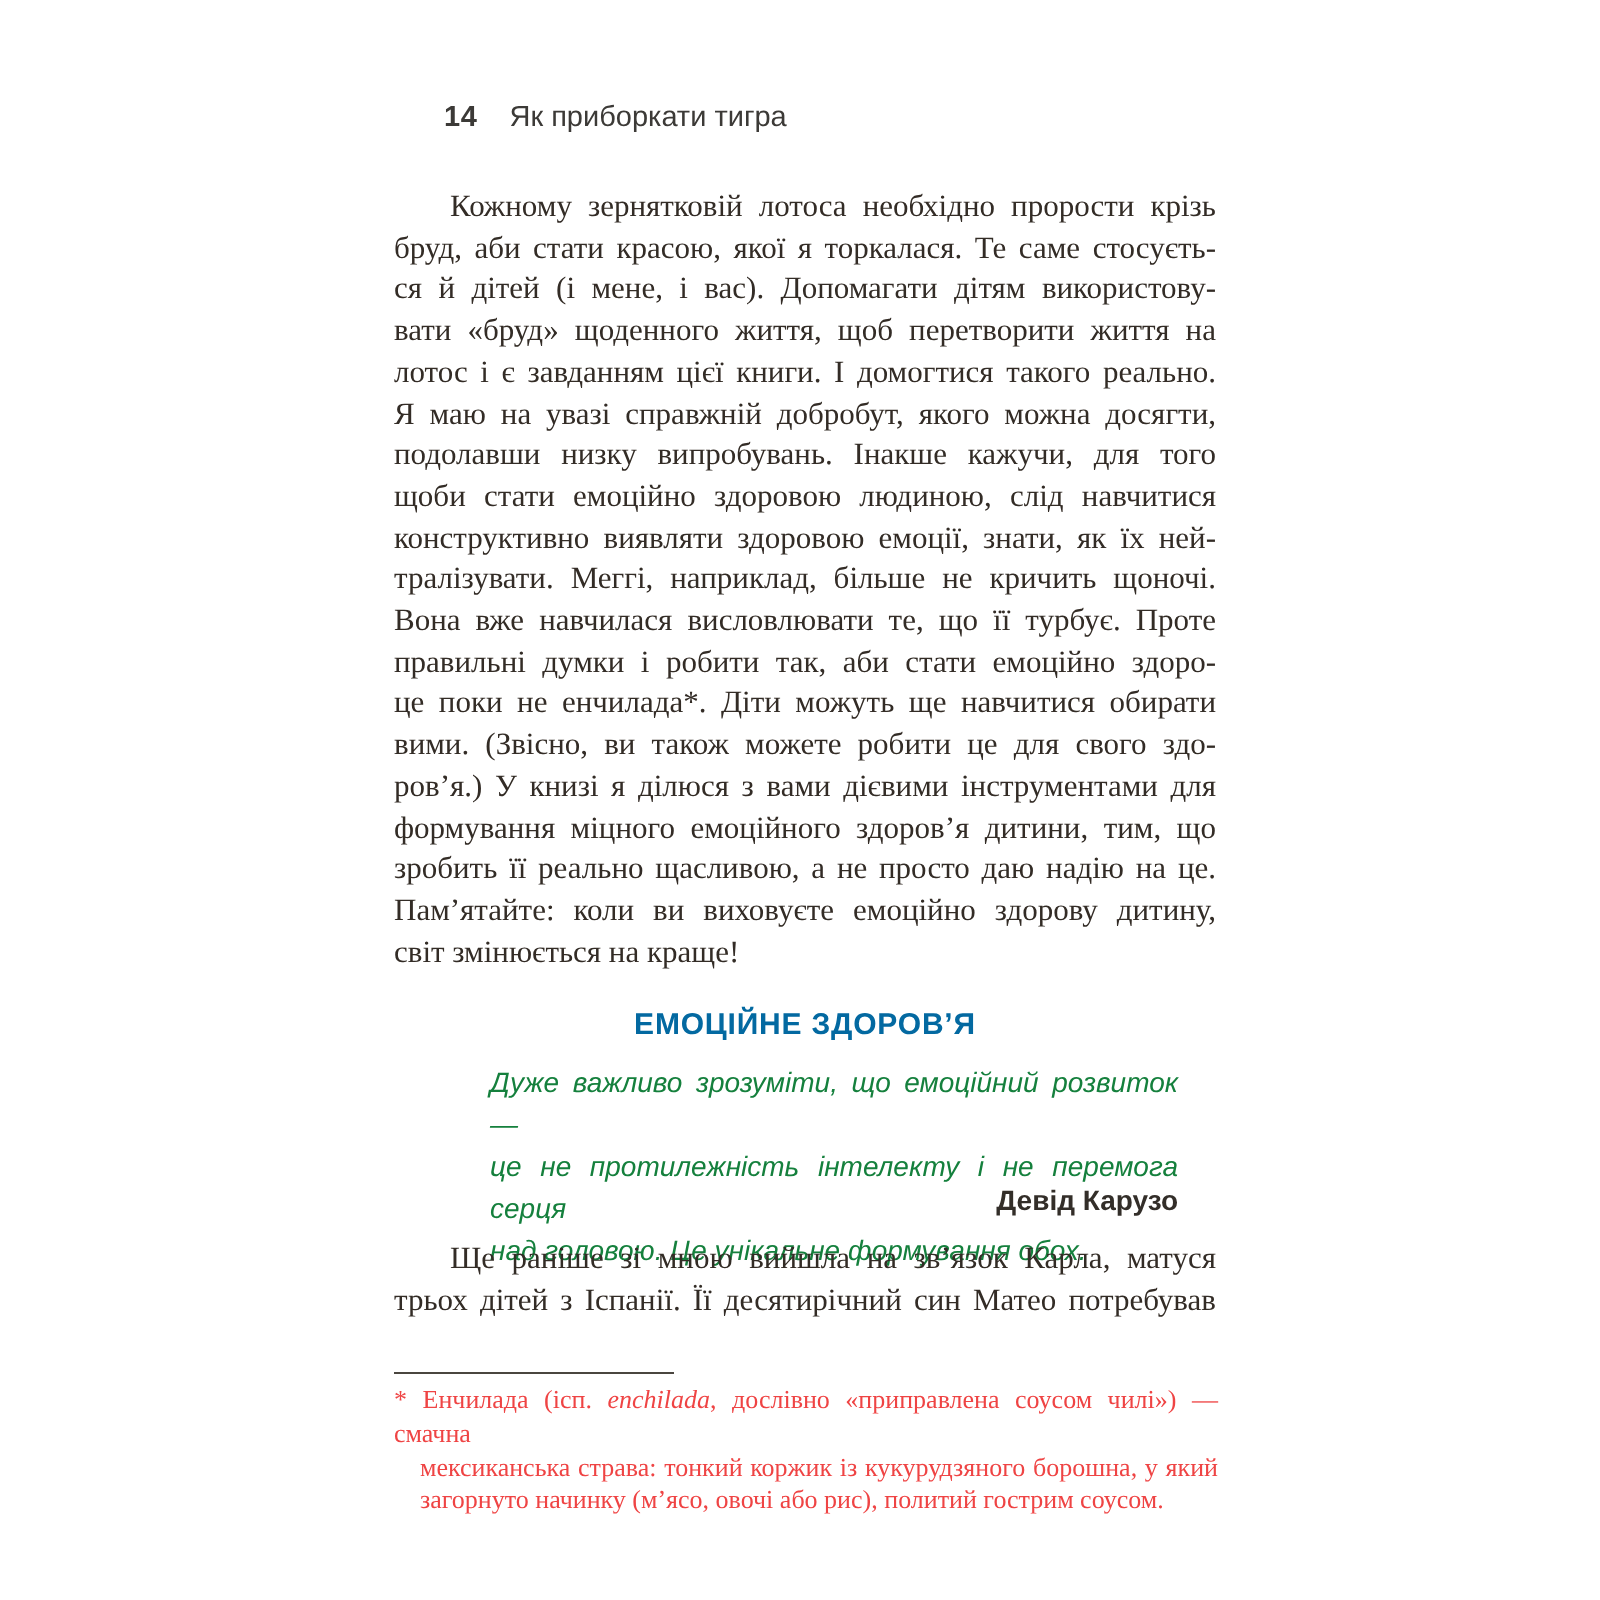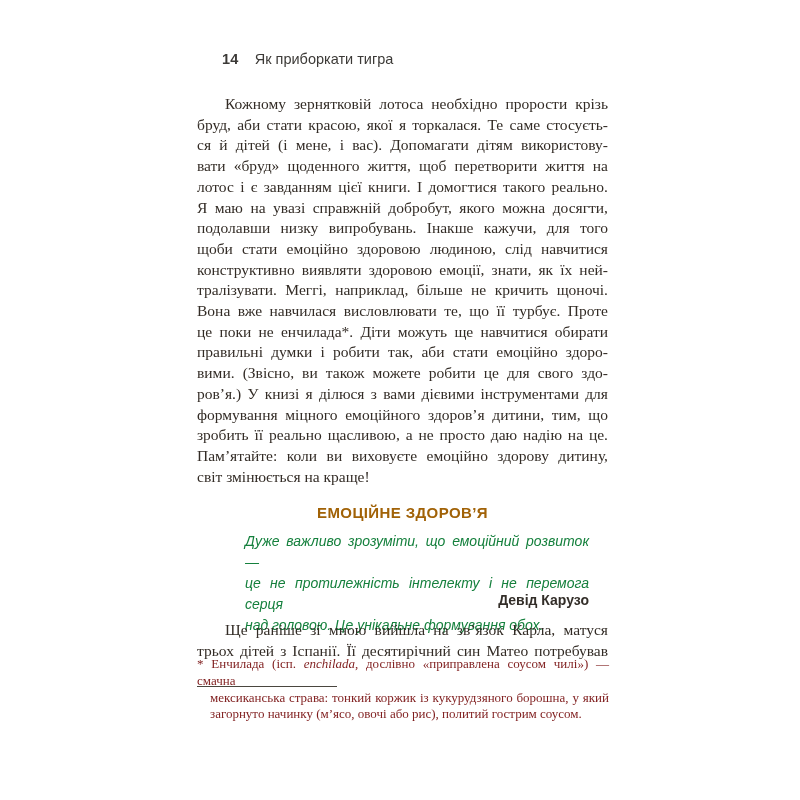--- a/index.html
+++ b/index.html
@@ -45,21 +45,21 @@
   .section-heading {
     position: absolute;
     left: 197px;
     top: 504px;
     width: 411px;
     text-align: center;
     font-family: "Liberation Sans", sans-serif;
     font-weight: bold;
     font-size: 15px;
     letter-spacing: 0.4px;
-    color: #a16207;
+    color: #0369a1;
   }
   .quote {
     position: absolute;
     left: 245px;
     top: 531px;
     width: 344px;
     font-family: "Liberation Sans", sans-serif;
     font-style: italic;
     font-size: 14px;
     line-height: 21px;
@@ -82,25 +82,25 @@
     position: absolute;
     left: 197px;
     top: 686px;
     width: 140px;
     height: 0;
     border-top: 1.4px solid #4a463f;
   }
   .footnote {
     position: absolute;
     left: 197px;
-    top: 656px;
+    top: 692px;
     width: 412px;
     font-size: 13px;
     line-height: 16.8px;
-    color: #7f1d1d;
+    color: #ef4444;
   }
   .footnote .fline1 { text-align: justify; text-align-last: justify; }
   .footnote .fcont { padding-left: 13px; }
   .footnote .fcont.justified { text-align: justify; text-align-last: justify; }
   .footnote .italic { font-style: italic; }
 </style>
 </head>
 <body>
 
 <div class="page">
@@ -115,22 +115,22 @@
     <div class="jline">бруд, аби стати красою, якої я торкалася. Те саме стосуєть-</div>
     <div class="jline">ся й дітей (і мене, і вас). Допомагати дітям використову-</div>
     <div class="jline">вати «бруд» щоденного життя, щоб перетворити життя на</div>
     <div class="jline">лотос і є завданням цієї книги. І домогтися такого реально.</div>
     <div class="jline">Я маю на увазі справжній добробут, якого можна досягти,</div>
     <div class="jline">подолавши низку випробувань. Інакше кажучи, для того</div>
     <div class="jline">щоби стати емоційно здоровою людиною, слід навчитися</div>
     <div class="jline">конструктивно виявляти здоровою емоції, знати, як їх ней-</div>
     <div class="jline">тралізувати. Меггі, наприклад, більше не кричить щоночі.</div>
     <div class="jline">Вона вже навчилася висловлювати те, що її турбує. Проте</div>
+    <div class="jline">правильні думки і робити так, аби стати емоційно здоро-</div>
     <div class="jline">це поки не енчилада*. Діти можуть ще навчитися обирати</div>
-    <div class="jline">правильні думки і робити так, аби стати емоційно здоро-</div>
     <div class="jline">вими. (Звісно, ви також можете робити це для свого здо-</div>
     <div class="jline">ров’я.) У книзі я ділюся з вами дієвими інструментами для</div>
     <div class="jline">формування міцного емоційного здоров’я дитини, тим, що</div>
     <div class="jline">зробить її реально щасливою, а не просто даю надію на це.</div>
     <div class="jline">Пам’ятайте: коли ви виховуєте емоційно здорову дитину,</div>
     <div class="jline lastline">світ змінюється на краще!</div>
   </div>
 
   <div class="section-heading">ЕМОЦІЙНЕ ЗДОРОВ’Я</div>
 

